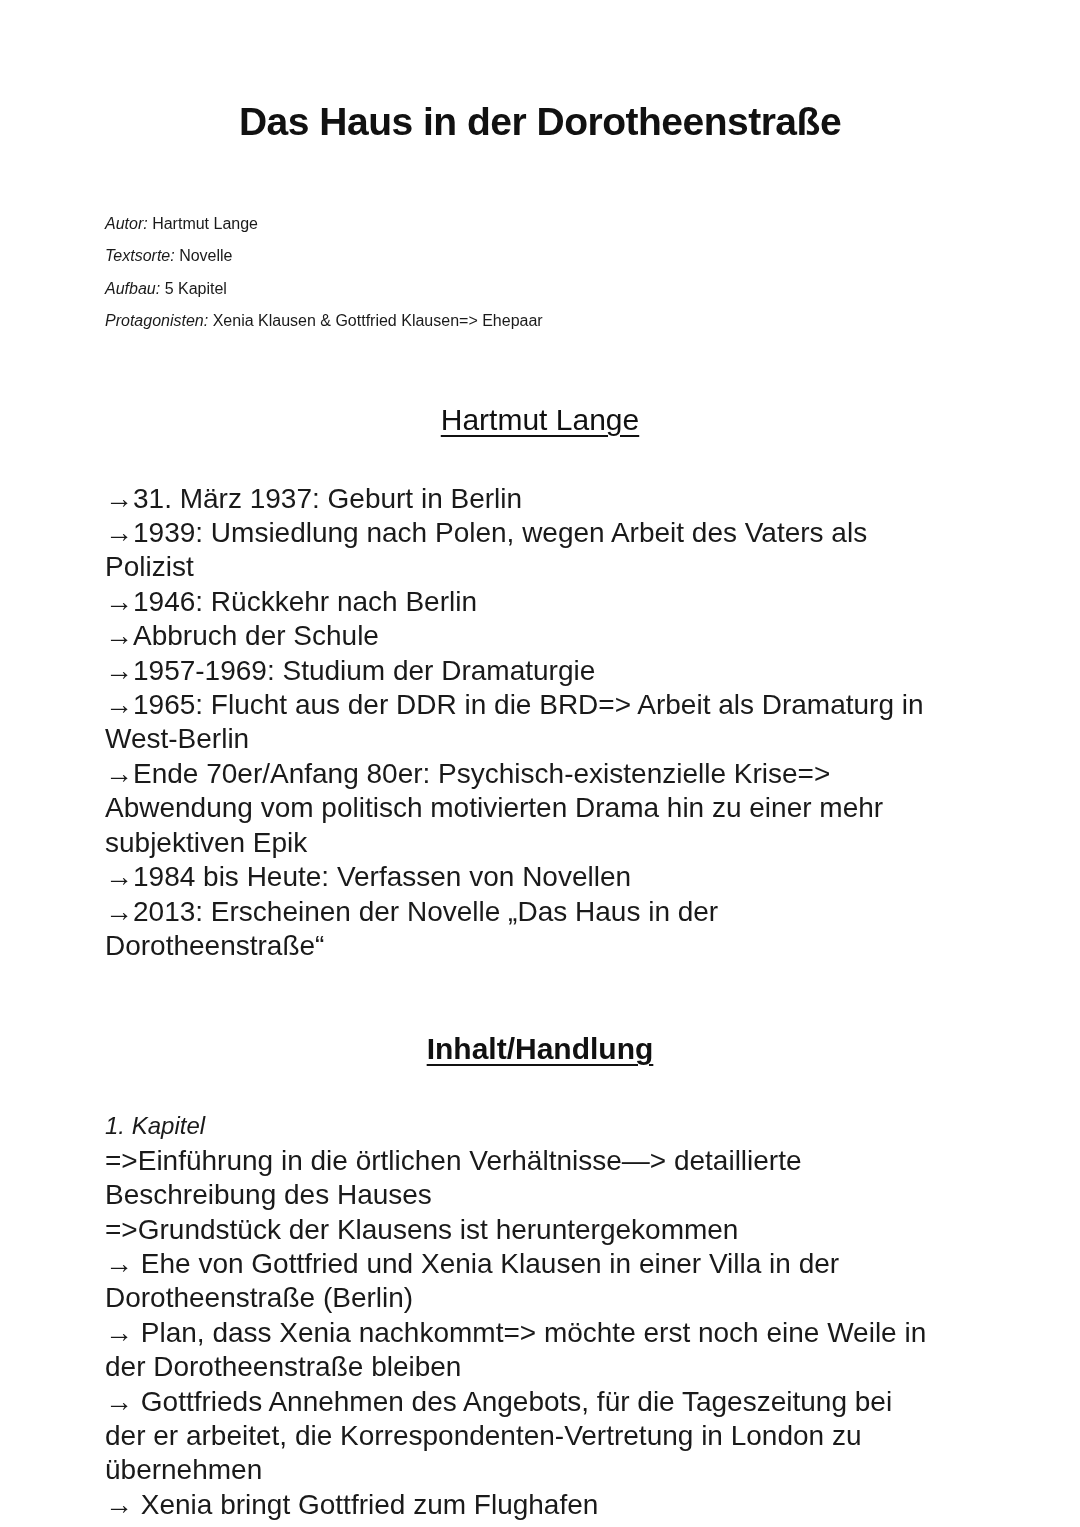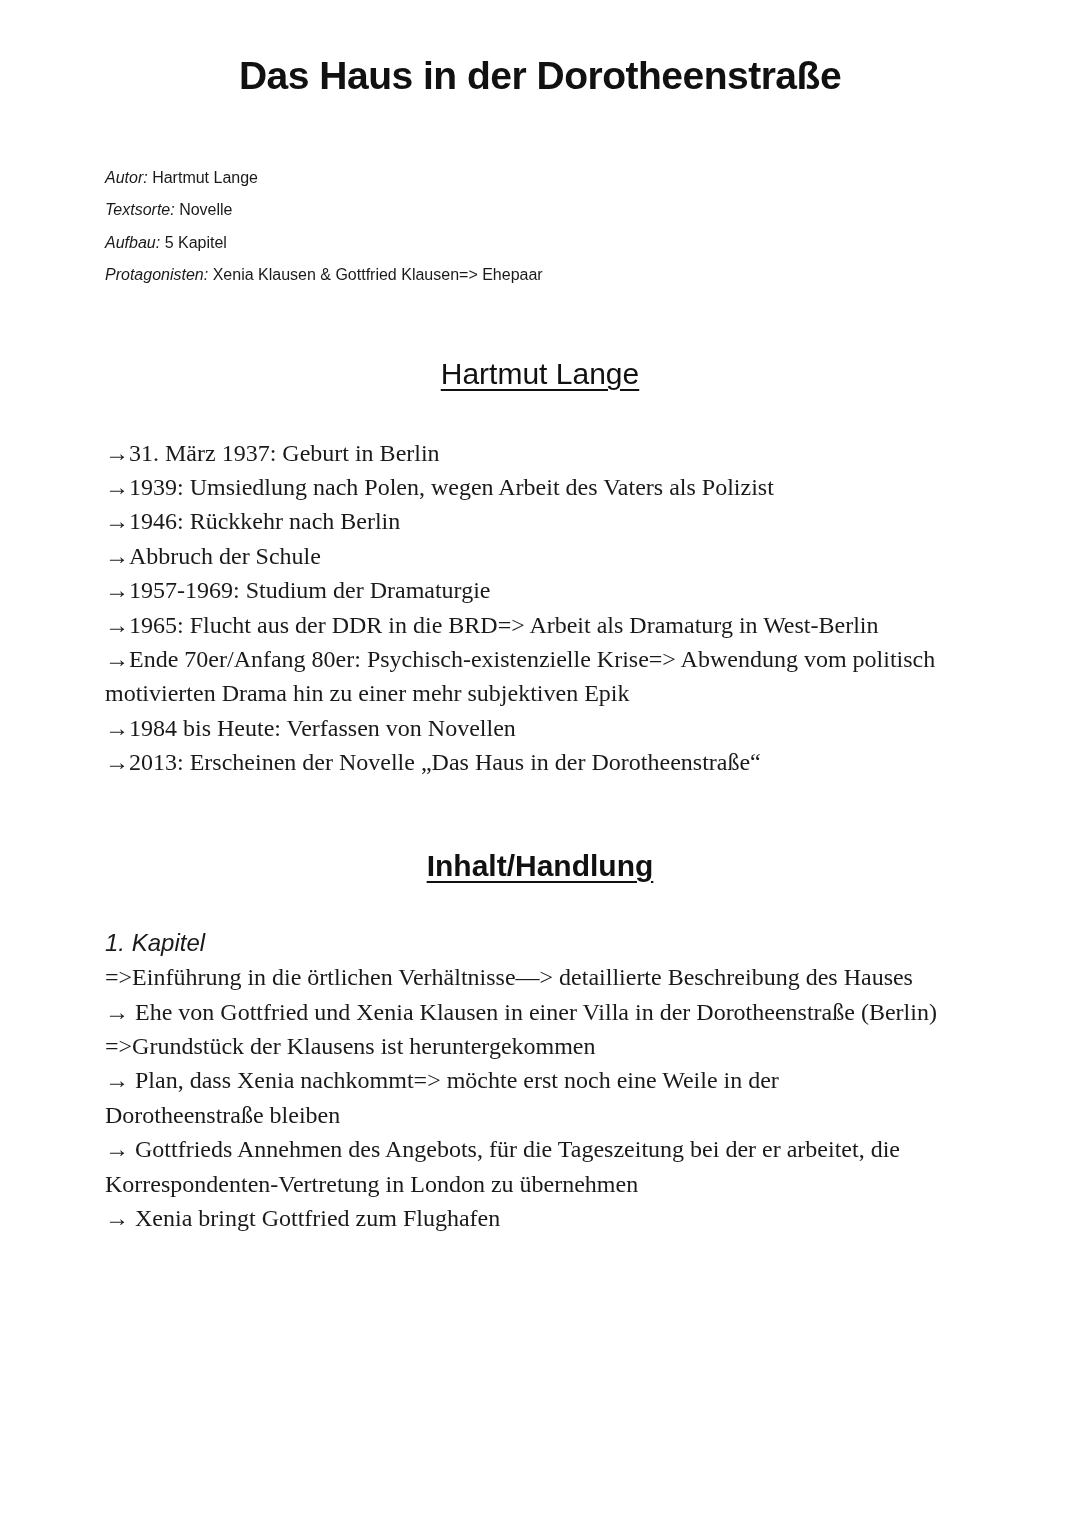--- a/index.html
+++ b/index.html
@@ -9,21 +9,21 @@
   }
   .page {
     position: relative;
     width: 1080px;
     height: 1527px;
     background: #ffffff;
     color: #1a1a1a;
     font-family: "Liberation Sans", sans-serif;
     overflow: hidden;
     box-sizing: border-box;
-    padding-top: 54px;
+    padding-top: 100px;
   }
   .title {
     margin: 0;
     text-align: center;
     font-size: 39px;
     font-weight: bold;
     letter-spacing: -0.5px;
     line-height: 44px;
     color: #111111;
   }
@@ -46,23 +46,22 @@
     text-decoration: underline;
     text-decoration-thickness: 2px;
     text-underline-offset: 5px;
     color: #111111;
   }
   #heading-1 { margin-top: 66px; }
   #heading-2 { margin-top: 70px; font-weight: bold; }
   .body-block {
     margin: 0 145px 0 105px;
     width: 832px;
-    font-size: 24px;
+    font-size: 28px;
     line-height: 34.4px;
-    font-family: Liberation Serif, serif;
   }
   #list-1 { margin-top: 46px; }
   .line { margin: 0; }
   .subheading {
     margin: 44px 145px 0 105px;
     font-size: 24px;
     font-weight: normal;
     font-style: italic;
     line-height: 34.4px;
   }
@@ -102,20 +101,20 @@
     <p class="line">→1984 bis Heute: Verfassen von Novellen</p>
     <p class="line">→2013: Erscheinen der Novelle „Das Haus in der Dorotheenstraße“</p>
   </div>
 
   <h2 class="section-heading" id="heading-2">Inhalt/Handlung</h2>
 
   <p class="subheading">1. Kapitel</p>
 
   <div class="body-block" id="list-2">
     <p class="line">=&gt;Einführung in die örtlichen Verhältnisse—&gt; detaillierte Beschreibung des Hauses</p>
+    <p class="line">=&gt;Grundstück der Klausens ist heruntergekommen</p>
     <p class="line">→ Ehe von Gottfried und Xenia Klausen in einer Villa in der Dorotheenstraße (Berlin)</p>
-    <p class="line">=&gt;Grundstück der Klausens ist heruntergekommen</p>
     <p class="line">→ Plan, dass Xenia nachkommt=&gt; möchte erst noch eine Weile in der Dorotheenstraße bleiben</p>
     <p class="line">→ Gottfrieds Annehmen des Angebots, für die Tageszeitung bei der er arbeitet, die Korrespondenten-Vertretung in London zu übernehmen</p>
     <p class="line">→ Xenia bringt Gottfried zum Flughafen</p>
   </div>
 
 </div>
 
 </body></html>

